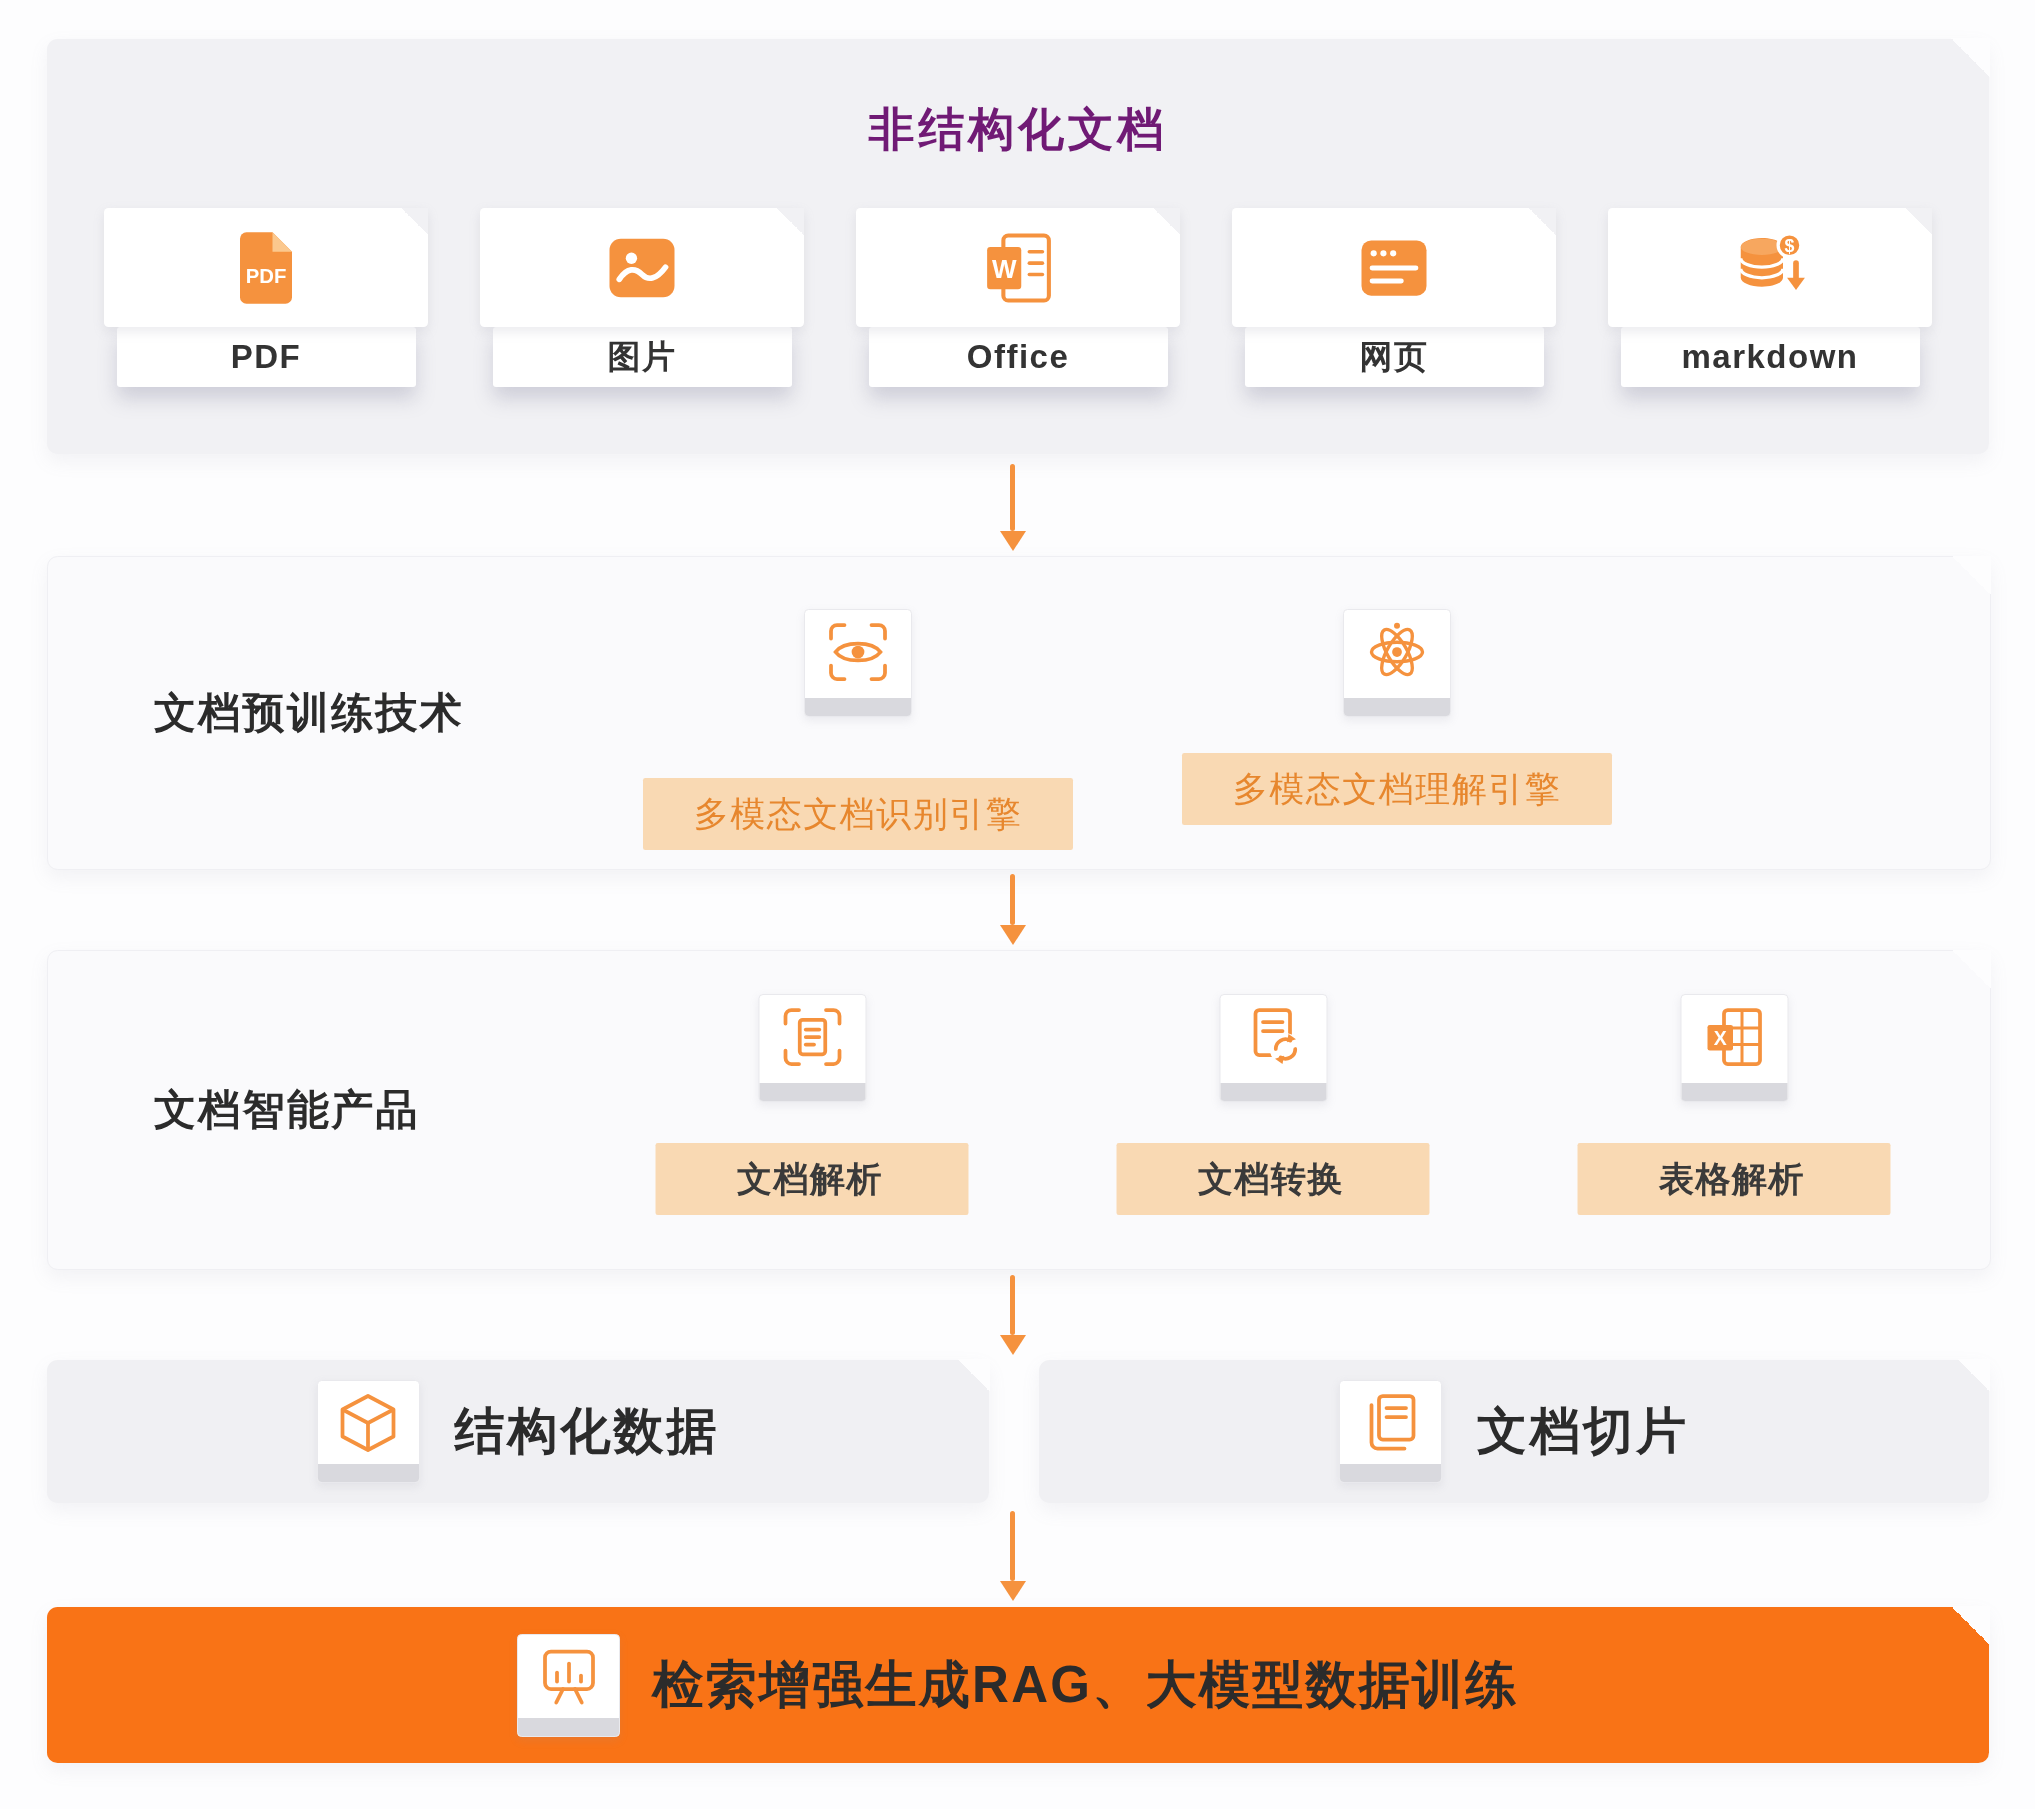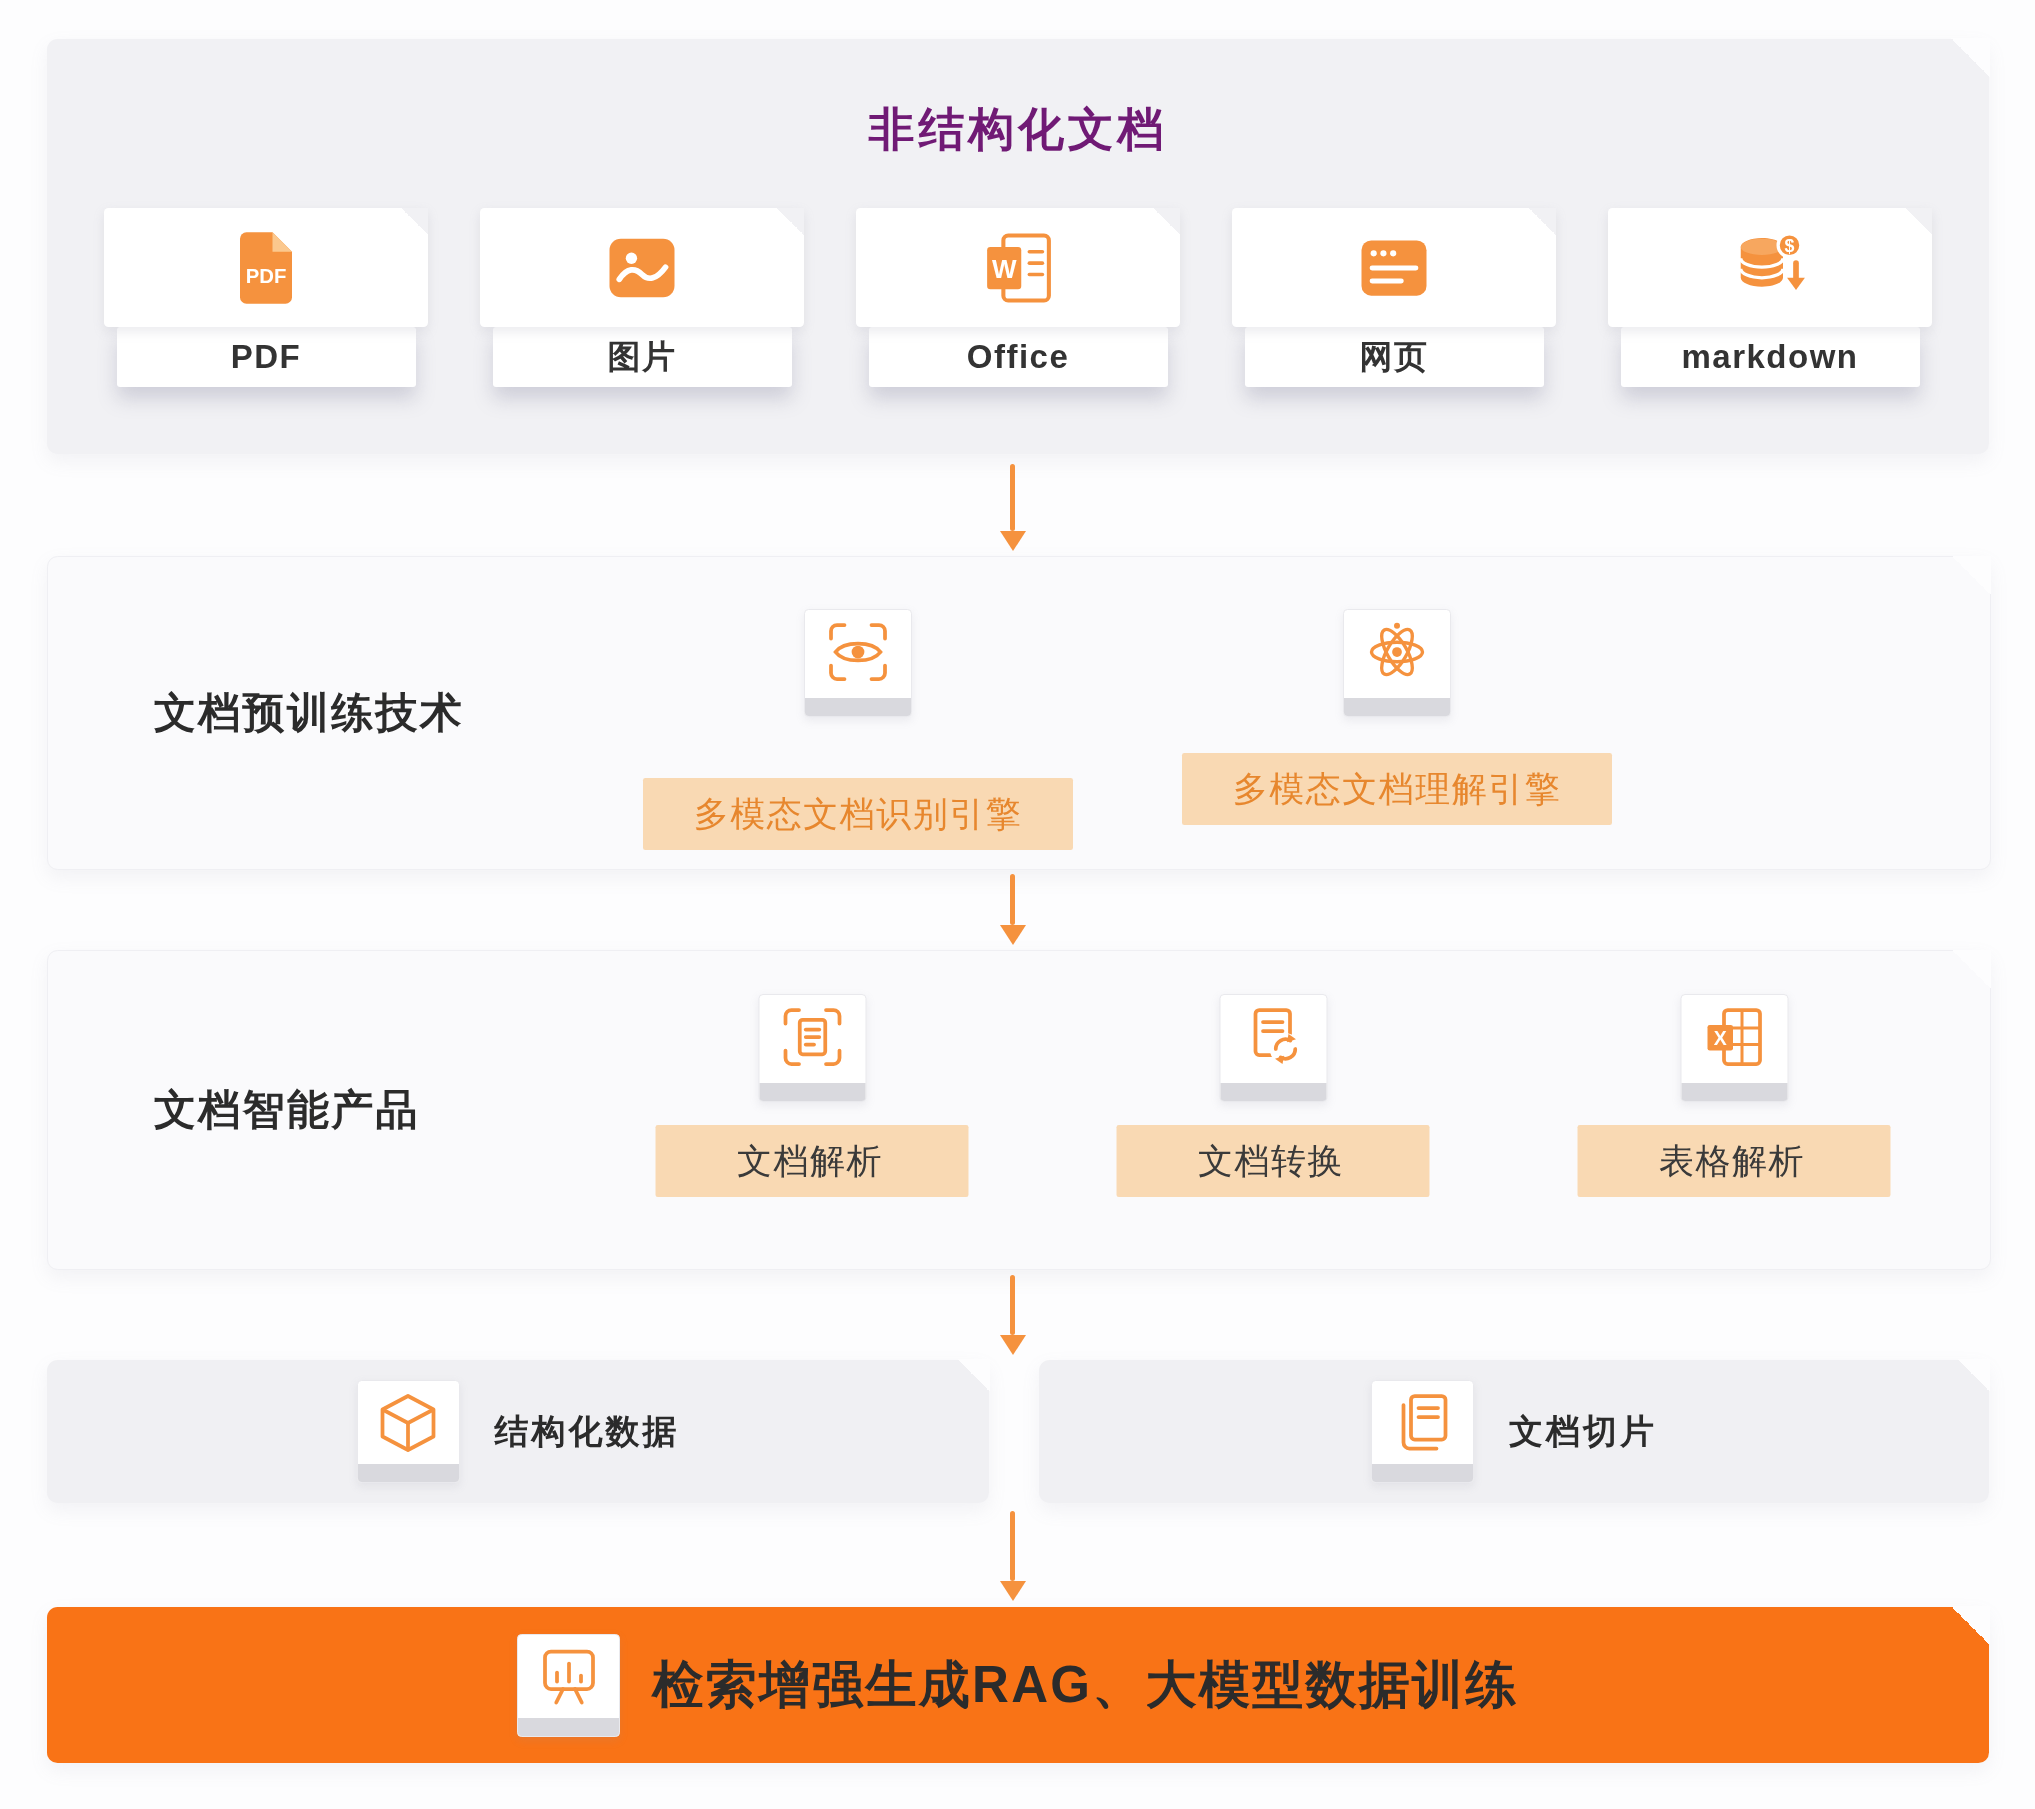--- a/index.html
+++ b/index.html
@@ -40,25 +40,25 @@
   .tile{position:relative;width:106px;height:106px;background:#FFFFFF;border:0.8px solid #E9E9ED;border-radius:4.5px;
     box-shadow:0 3.8px 9px rgba(150,150,165,0.14);flex:0 0 auto;}
   .tile svg{position:absolute;top:6px;left:50%;transform:translateX(-50%);width:72px;height:72px;}
   .tile .tile-base{position:absolute;bottom:0;left:0;width:100%;height:18px;background:#D9D9DE;border-radius:0 0 3.8px 3.8px;}
 
   
   .group{position:absolute;display:flex;flex-direction:column;align-items:center;transform:translateX(-50%);}
   .group-label{height:72px;background:#F9D9B3;border-radius:2.3px;display:flex;align-items:center;justify-content:center;
     padding:0 32px;box-sizing:border-box;letter-spacing:1.5px;}
   .pretrain-label{margin-top:36px;min-width:430px;font-size:35px;font-weight:500;color:#E7872E;}
-  .product-label{margin-top:23px;min-width:313px;font-size:35px;font-weight:400;color:#3A3A3A;padding-left:28px;}
+  .product-label{margin-top:41px;min-width:313px;font-size:35px;font-weight:700;color:#3A3A3A;padding-left:28px;}
 
   
   .hbox{position:absolute;inset:0;display:flex;align-items:center;justify-content:center;gap:35px;}
-  .out-text{font-size:34px;font-weight:700;color:#2B2B2B;letter-spacing:3px;}
+  .out-text{font-size:50px;font-weight:700;color:#2B2B2B;letter-spacing:3px;}
   .app-text{font-size:51px;font-weight:700;color:#2B2B2B;letter-spacing:2.3px;}
 
   
   .arrow{position:absolute;left:996px;width:33px;display:flex;flex-direction:column;align-items:center;}
   .arrow-line{width:5.3px;flex:1;background:#F5923E;border-radius:3px;}
   .arrow-head{width:0;height:0;border-left:13px solid transparent;border-right:13px solid transparent;border-top:20.4px solid #F5923E;}
   #arrow-1{top:464px;height:87px;}
   #arrow-2{top:874px;height:71px;}
   #arrow-3{top:1275px;height:80px;}
   #arrow-4{top:1511px;height:90px;}

